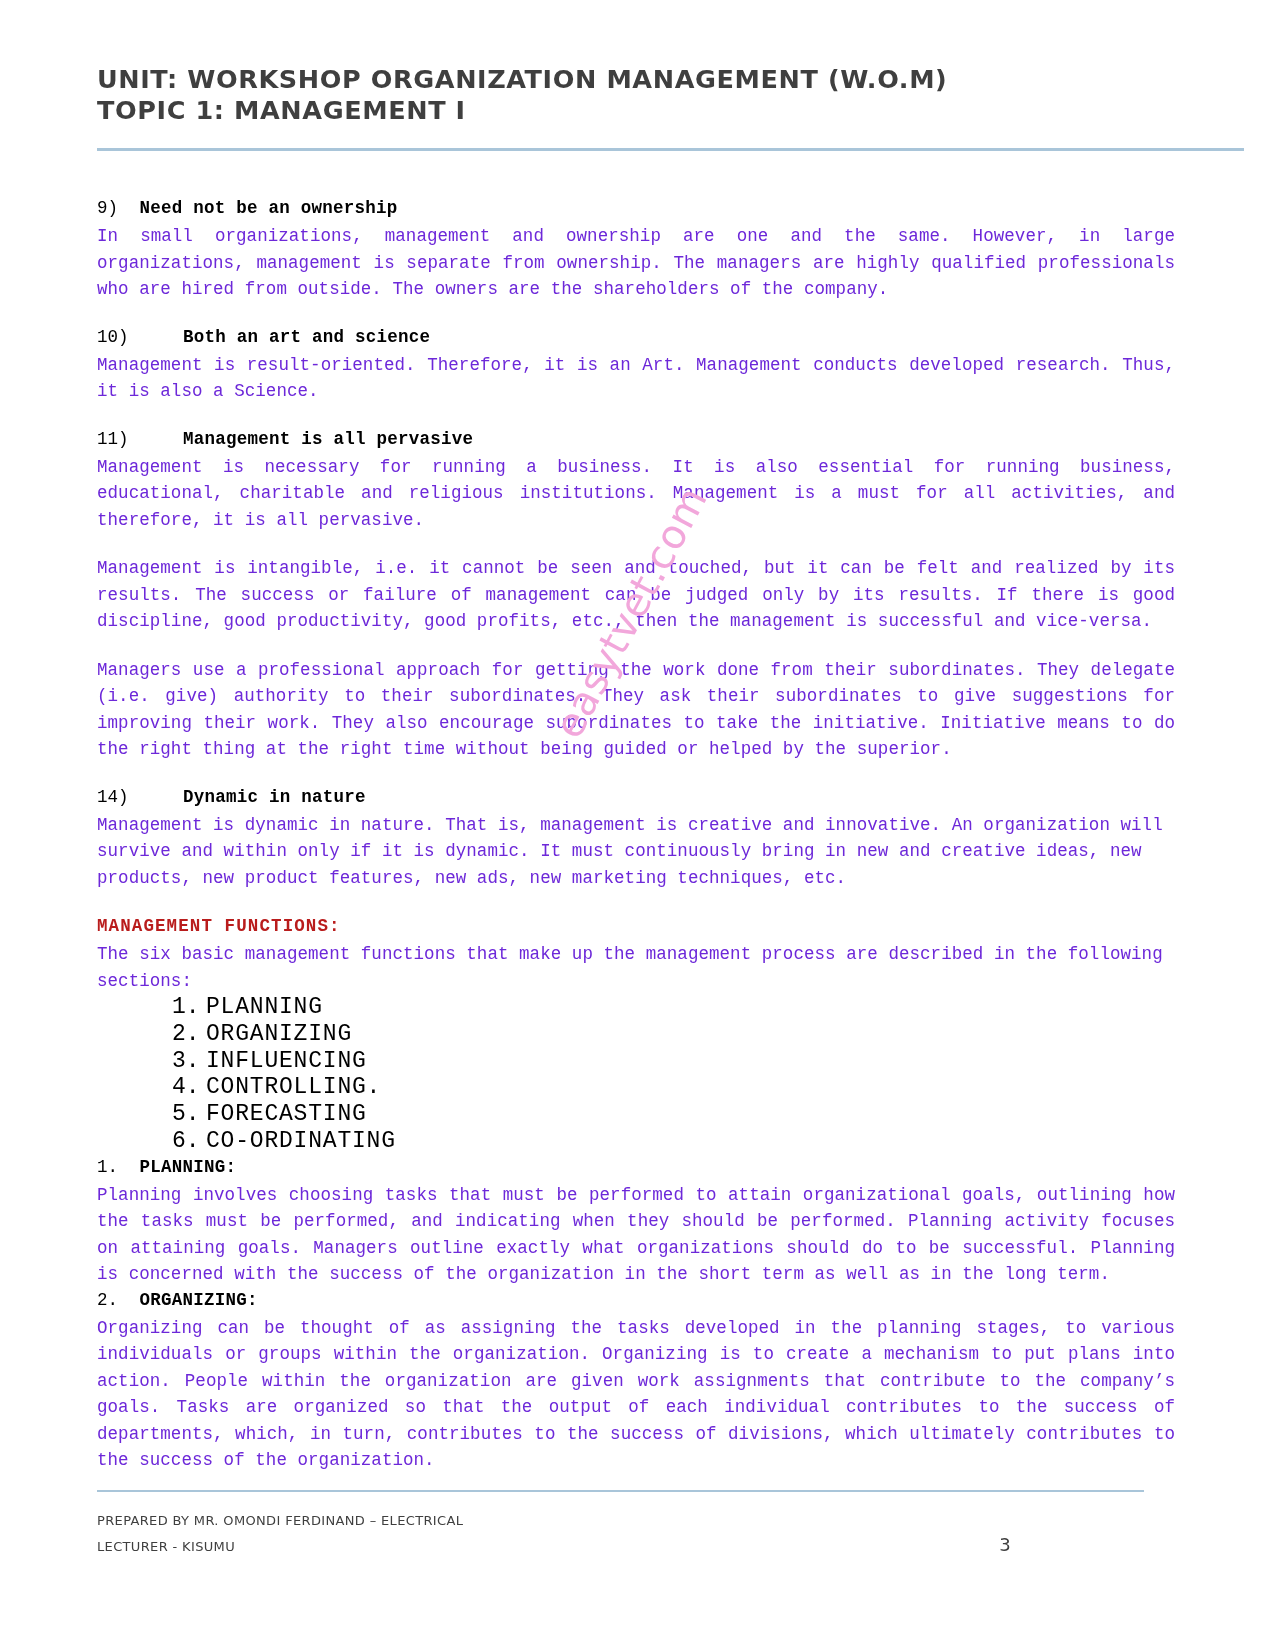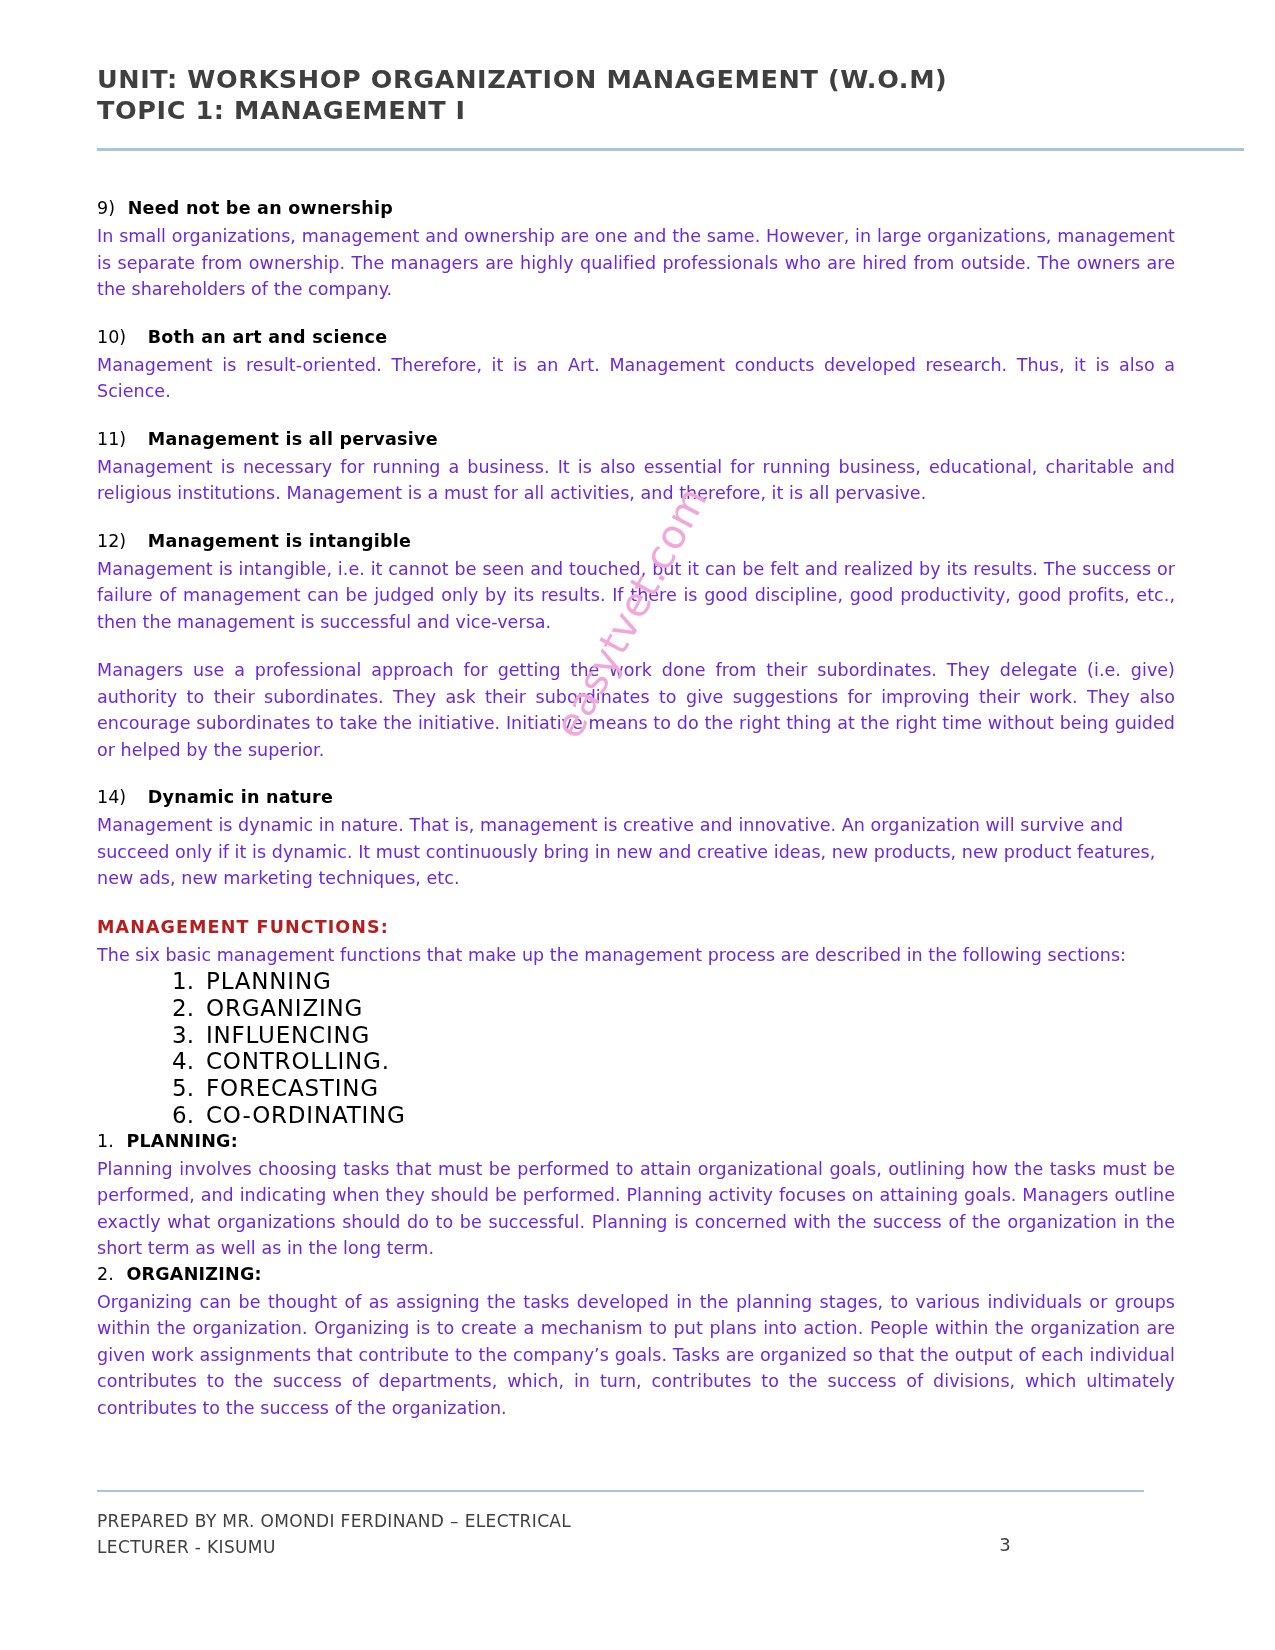--- a/index.html
+++ b/index.html
@@ -49,20 +49,21 @@
     height: 3px;
     background: #a9c5d9;
   }
 
   
   .content {
     position: absolute;
     left: 97px;
     top: 172px;
     width: 1078px;
+    font-family: Liberation Mono, monospace;
   }
 
   .sec { margin: 0 0 22px 0; }
   .sec:last-child { margin-bottom: 0; }
 
   h3.sec-head {
     margin: 0 0 2px 0;
     padding: 0;
     font-size: 17.5px;
     font-weight: 700;
@@ -157,21 +158,21 @@
     height: 2px;
     background: #a9c5d9;
   }
   .footer {
     position: absolute;
     left: 97px;
     top: 1484px;
     width: 1047px;
   }
   .footer-text {
-    font-size: 17px;
+    font-size: 13px;
     line-height: 26px;
     letter-spacing: 0.35px;
     color: #3f3f3f;
     white-space: pre;
     display: block;
   }
   .page-num {
     position: absolute;
     left: 900px;
     top: 1510px;
@@ -203,31 +204,30 @@
       <h3 class="sec-head numbered-head"><span class="num">10)</span><span>	</span><span>Both an art and science</span></h3>
       <p class="para">Management is result-oriented. Therefore, it is an Art. Management conducts developed research. Thus, it is also a Science.</p>
     </div>
 
     <div class="sec">
       <h3 class="sec-head numbered-head"><span class="num">11)</span><span>	</span><span>Management is all pervasive</span></h3>
       <p class="para">Management is necessary for running a business. It is also essential for running business, educational, charitable and religious institutions. Management is a must for all activities, and therefore, it is all pervasive.</p>
     </div>
 
     <div class="sec">
-      <h3 class="sec-head numbered-head"><span class="num">12)</span><span>	</span><span>Management is intangible</span></h3>
       <p class="para">Management is intangible, i.e. it cannot be seen and touched, but it can be felt and realized by its results. The success or failure of management can be judged only by its results. If there is good discipline, good productivity, good profits, etc., then the management is successful and vice-versa.</p>
     </div>
 
     <div class="sec">
       <p class="para">Managers use a professional approach for getting the work done from their subordinates. They delegate (i.e. give) authority to their subordinates. They ask their subordinates to give suggestions for improving their work. They also encourage subordinates to take the initiative. Initiative means to do the right thing at the right time without being guided or helped by the superior.</p>
     </div>
 
     <div class="sec">
       <h3 class="sec-head numbered-head"><span class="num">14)</span><span>	</span><span>Dynamic in nature</span></h3>
-      <p class="para nojust">Management is dynamic in nature. That is, management is creative and innovative. An organization will survive and succeed only if it is dynamic. It must continuously bring in new and creative ideas, new products, new product features, new ads, new marketing techniques, etc.</p>
+      <p class="para nojust">Management is dynamic in nature. That is, management is creative and innovative. An organization will survive and within only if it is dynamic. It must continuously bring in new and creative ideas, new products, new product features, new ads, new marketing techniques, etc.</p>
     </div>
 
     <div class="sec" style="margin-bottom:0;">
       <h4 class="block-head">MANAGEMENT FUNCTIONS:</h4>
       <p class="para nojust">The six basic management functions that make up the management process are described in the following sections:</p>
       <ol class="func-list">
         <li>PLANNING</li>
         <li>ORGANIZING</li>
         <li>INFLUENCING</li>
         <li>CONTROLLING.</li>

